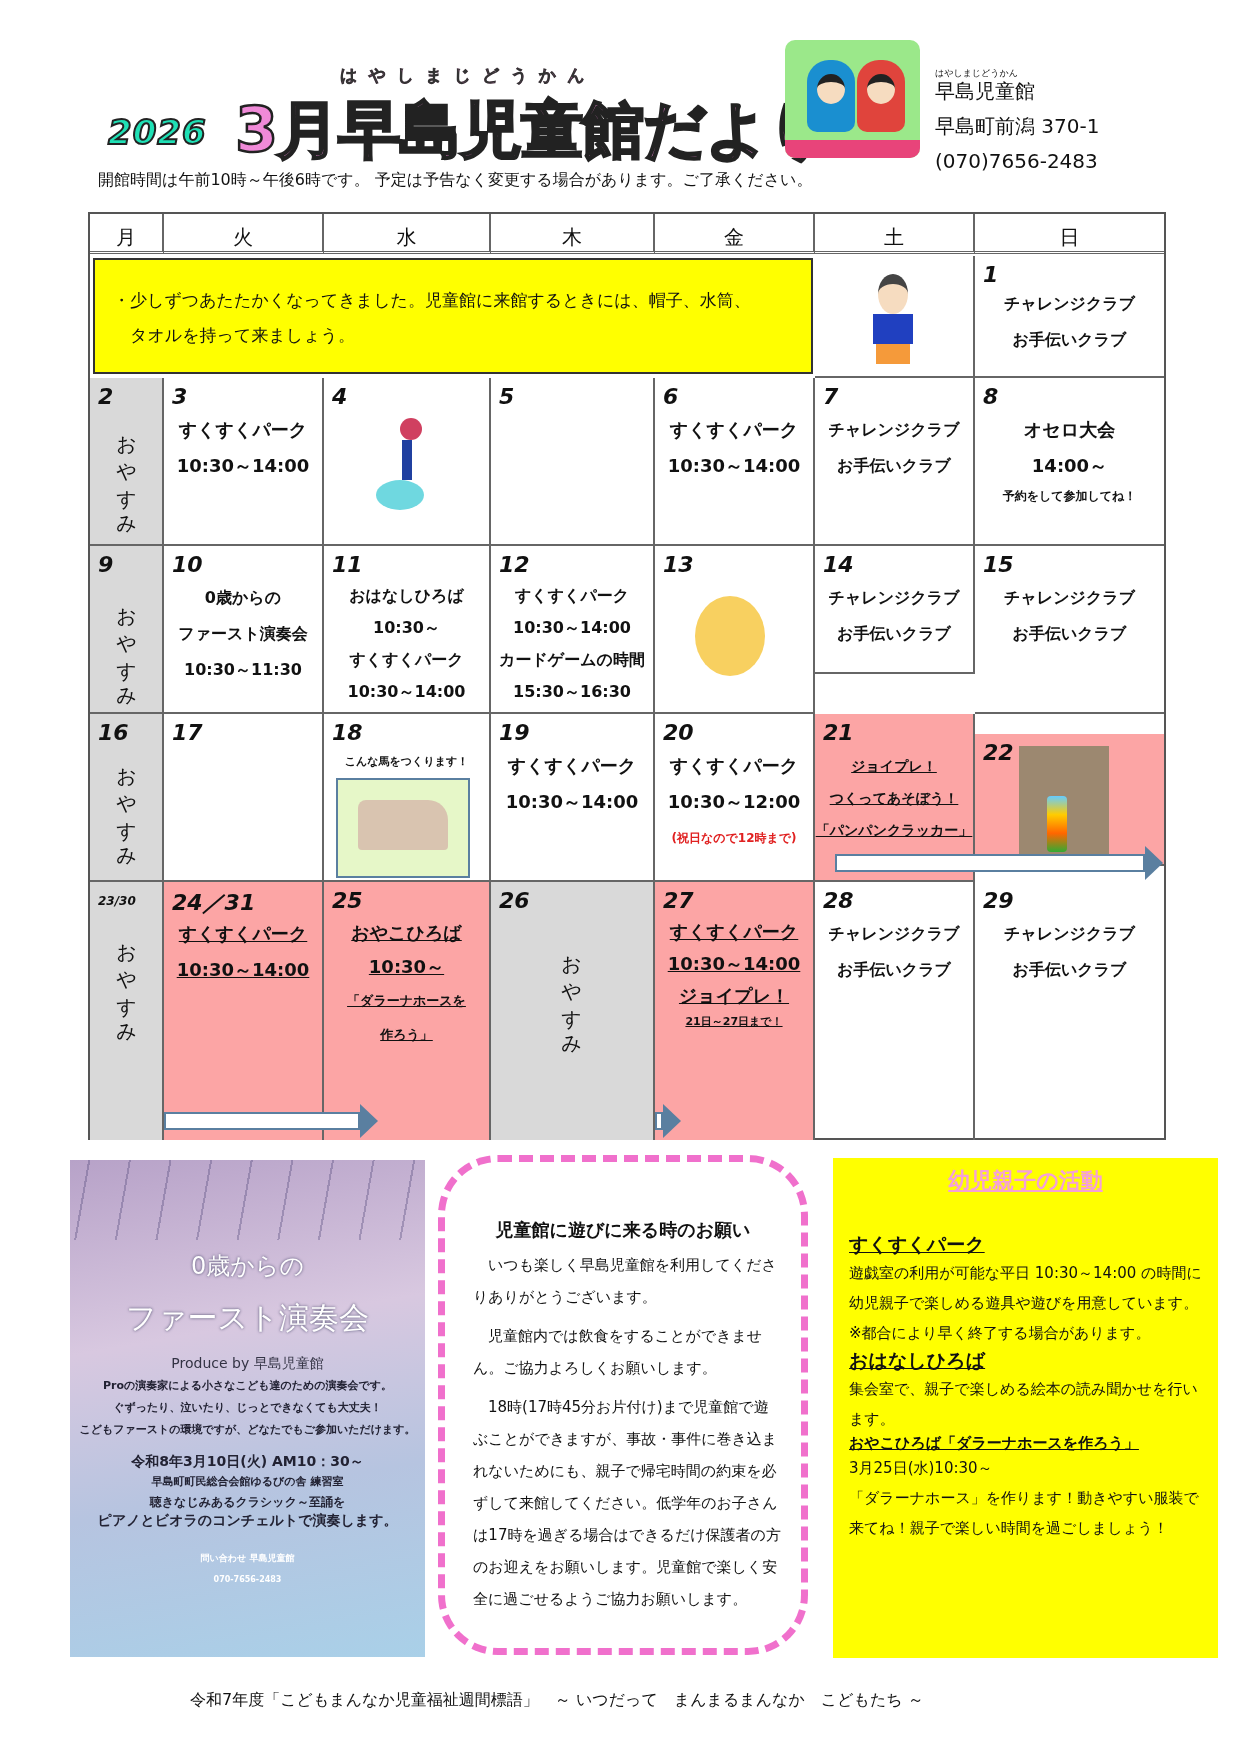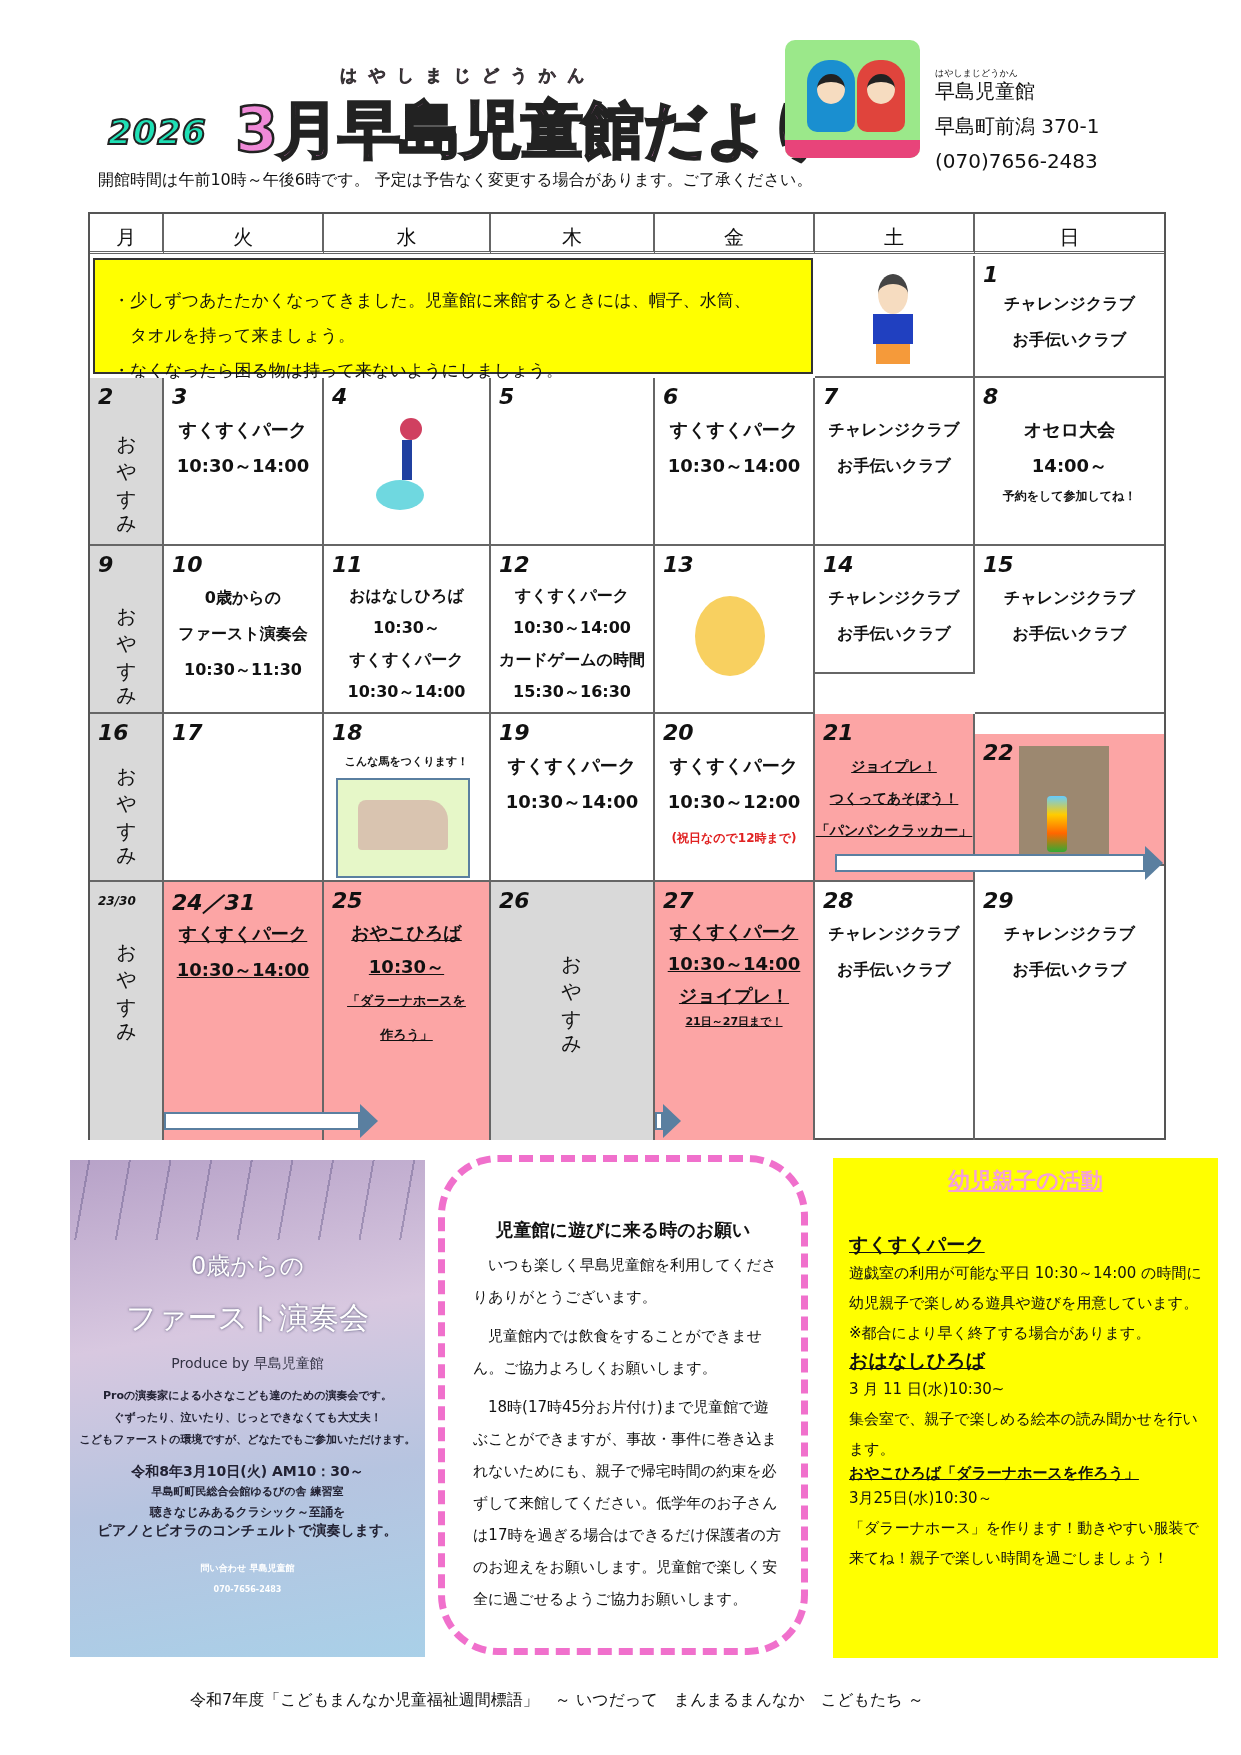--- a/index.html
+++ b/index.html
@@ -76,21 +76,20 @@
   <div class="hdr" style="left:74px;width:160px">火</div>
   <div class="hdr" style="left:234px;width:167px">水</div>
   <div class="hdr" style="left:401px;width:164px">木</div>
   <div class="hdr" style="left:565px;width:160px">金</div>
   <div class="hdr" style="left:725px;width:160px">土</div>
   <div class="hdr" style="left:885px;width:189px;border-right:none">日</div>
 
   <div class="banner">
     <div>・少しずつあたたかくなってきました。児童館に来館するときには、帽子、水筒、</div>
     <div>　タオルを持って来ましょう。</div>
-    <div>・なくなったら困る物は持って来ないようにしましょう。</div>
   </div>
   <div class="cell" style="left:725px;top:42px;width:160px;height:122px">
     <div style="position:absolute;left:48px;top:18px;width:60px;height:90px;">
       <div style="width:30px;height:30px;border-radius:50%;background:#f6dcc0;border-top:10px solid #444;margin:0 auto;"></div>
       <div style="width:40px;height:30px;background:#2040c0;margin:0 auto;"></div>
       <div style="width:34px;height:20px;background:#f59a3a;margin:0 auto;"></div>
     </div>
   </div>
   <div class="cell" style="left:885px;top:42px;width:189px;height:122px;border-right:none">
     <span class="num">1</span>
@@ -289,21 +288,21 @@
   </div>
   <div class="arrow" style="left:74px;top:898px;width:196px"></div>
   <div class="arrow" style="left:565px;top:898px;width:8px"></div>
 </div>
 
 <div class="abs poster">
   <div class="leaves"></div>
   <div class="p1">0歳からの</div>
   <div class="p2">ファースト演奏会</div>
   <div class="p3">Produce by 早島児童館</div>
-  <div class="small" style="margin-top:12px">Proの演奏家による小さなこども達のための演奏会です。</div>
+  <div class="small" style="margin-top:2px">Proの演奏家による小さなこども達のための演奏会です。</div>
   <div class="small">ぐずったり、泣いたり、じっとできなくても大丈夫！</div>
   <div class="small">こどもファーストの環境ですが、どなたでもご参加いただけます。</div>
   <div class="date">令和8年3月10日(火) AM10：30～</div>
   <div class="small">早島町町民総合会館ゆるびの舎 練習室</div>
   <div class="small" style="font-size:12px;line-height:18px">聴きなじみあるクラシック～至誦を</div>
   <div class="small" style="font-size:14px;line-height:18px">ピアノとビオラのコンチェルトで演奏します。</div>
   <div class="small" style="font-size:9px;margin-top:18px;color:#fff">問い合わせ 早島児童館</div>
   <div class="small" style="font-size:8px;color:#fff">070-7656-2483</div>
 </div>
 
@@ -313,20 +312,19 @@
   <p>児童館内では飲食をすることができません。ご協力よろしくお願いします。</p>
   <p>18時(17時45分お片付け)まで児童館で遊ぶことができますが、事故・事件に巻き込まれないためにも、親子で帰宅時間の約束を必ずして来館してください。低学年のお子さんは17時を過ぎる場合はできるだけ保護者の方のお迎えをお願いします。児童館で楽しく安全に過ごせるようご協力お願いします。</p>
 </div>
 
 <div class="abs act">
   <h2>幼児親子の活動</h2>
   <h4>すくすくパーク</h4>
   <p>遊戯室の利用が可能な平日 10:30～14:00 の時間に幼児親子で楽しめる遊具や遊びを用意しています。</p>
   <p>※都合により早く終了する場合があります。</p>
   <h4 class="nx">おはなしひろば</h4>
-  <p>3 月 11 日(水)10:30~</p>
   <p>集会室で、親子で楽しめる絵本の読み聞かせを行います。</p>
   <h4 class="nx" style="font-size:15px">おやこひろば「ダラーナホースを作ろう」</h4>
   <p>3月25日(水)10:30～</p>
   <p>「ダラーナホース」を作ります！動きやすい服装で来てね！親子で楽しい時間を過ごしましょう！</p>
 </div>
 
 <div class="abs footer">令和7年度「こどもまんなか児童福祉週間標語」　～ いつだって　まんまるまんなか　こどもたち ～</div>
 
 </body></html>

